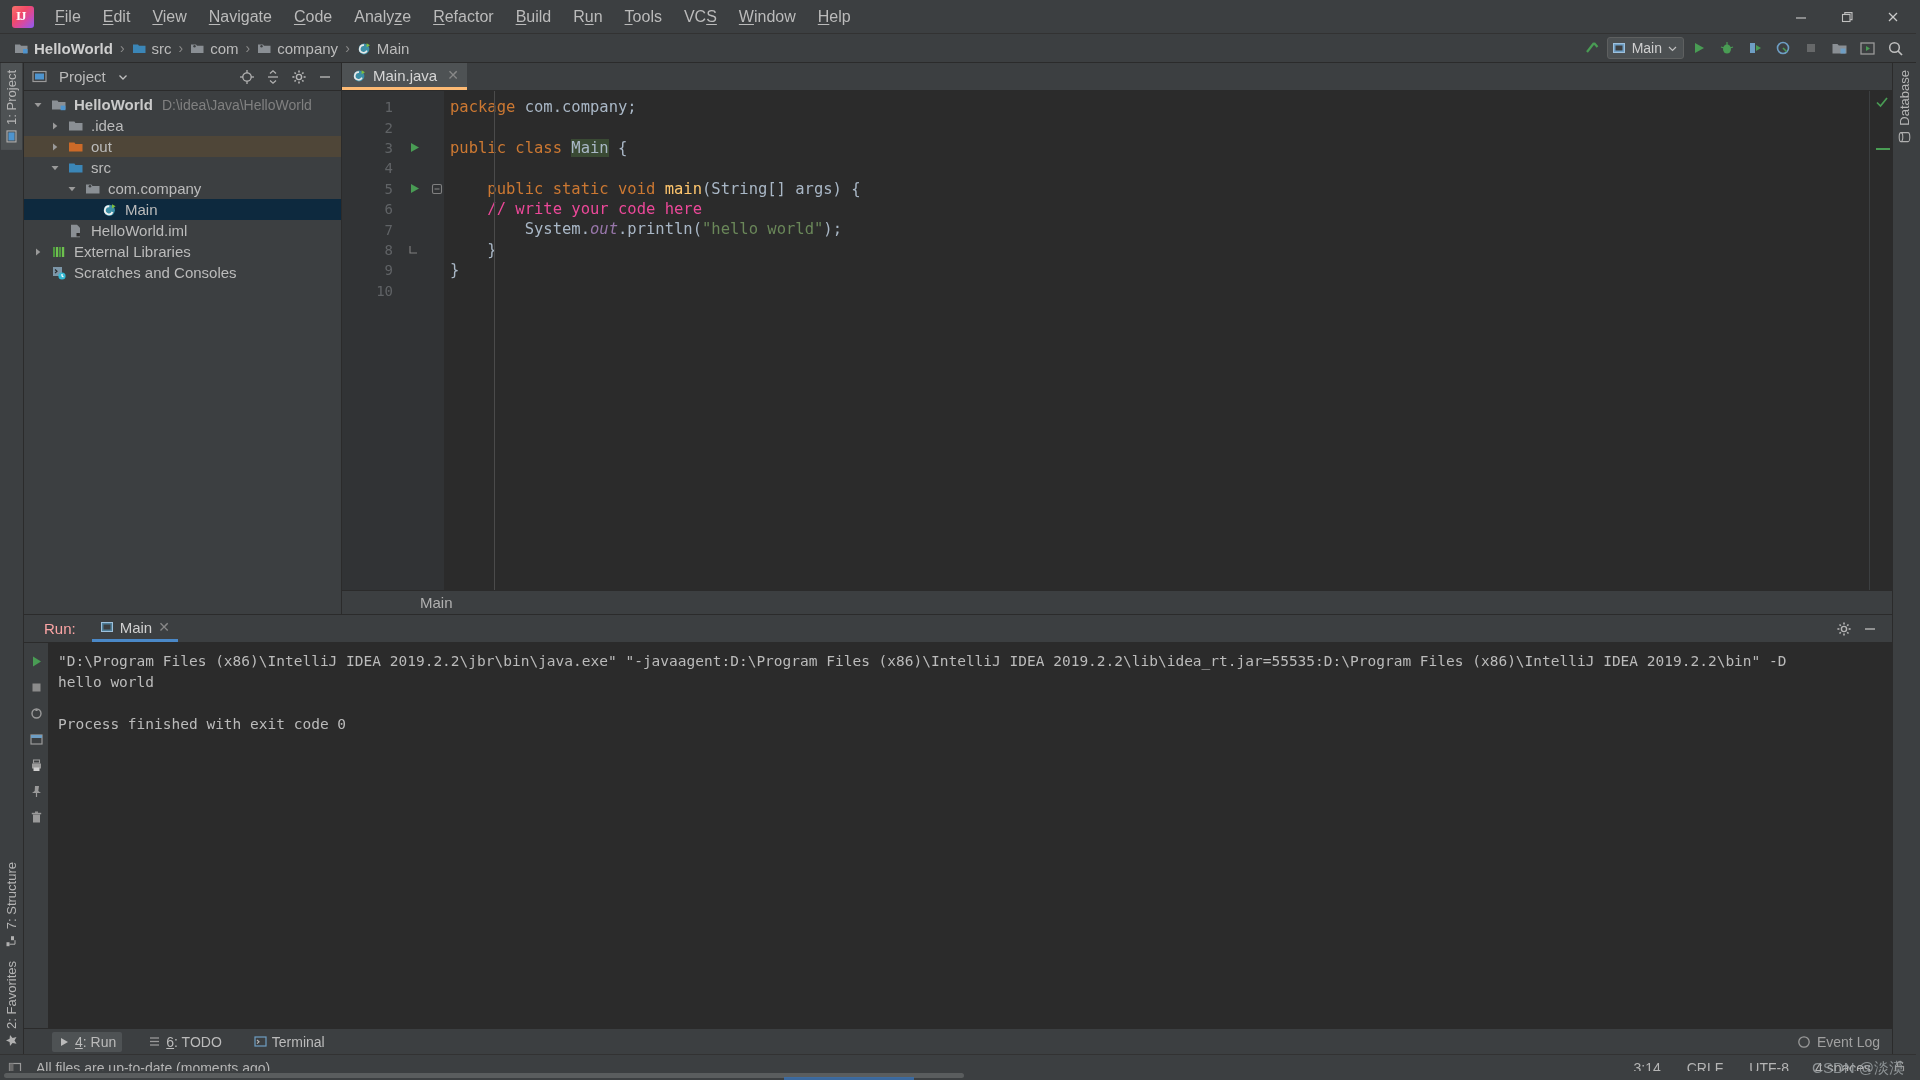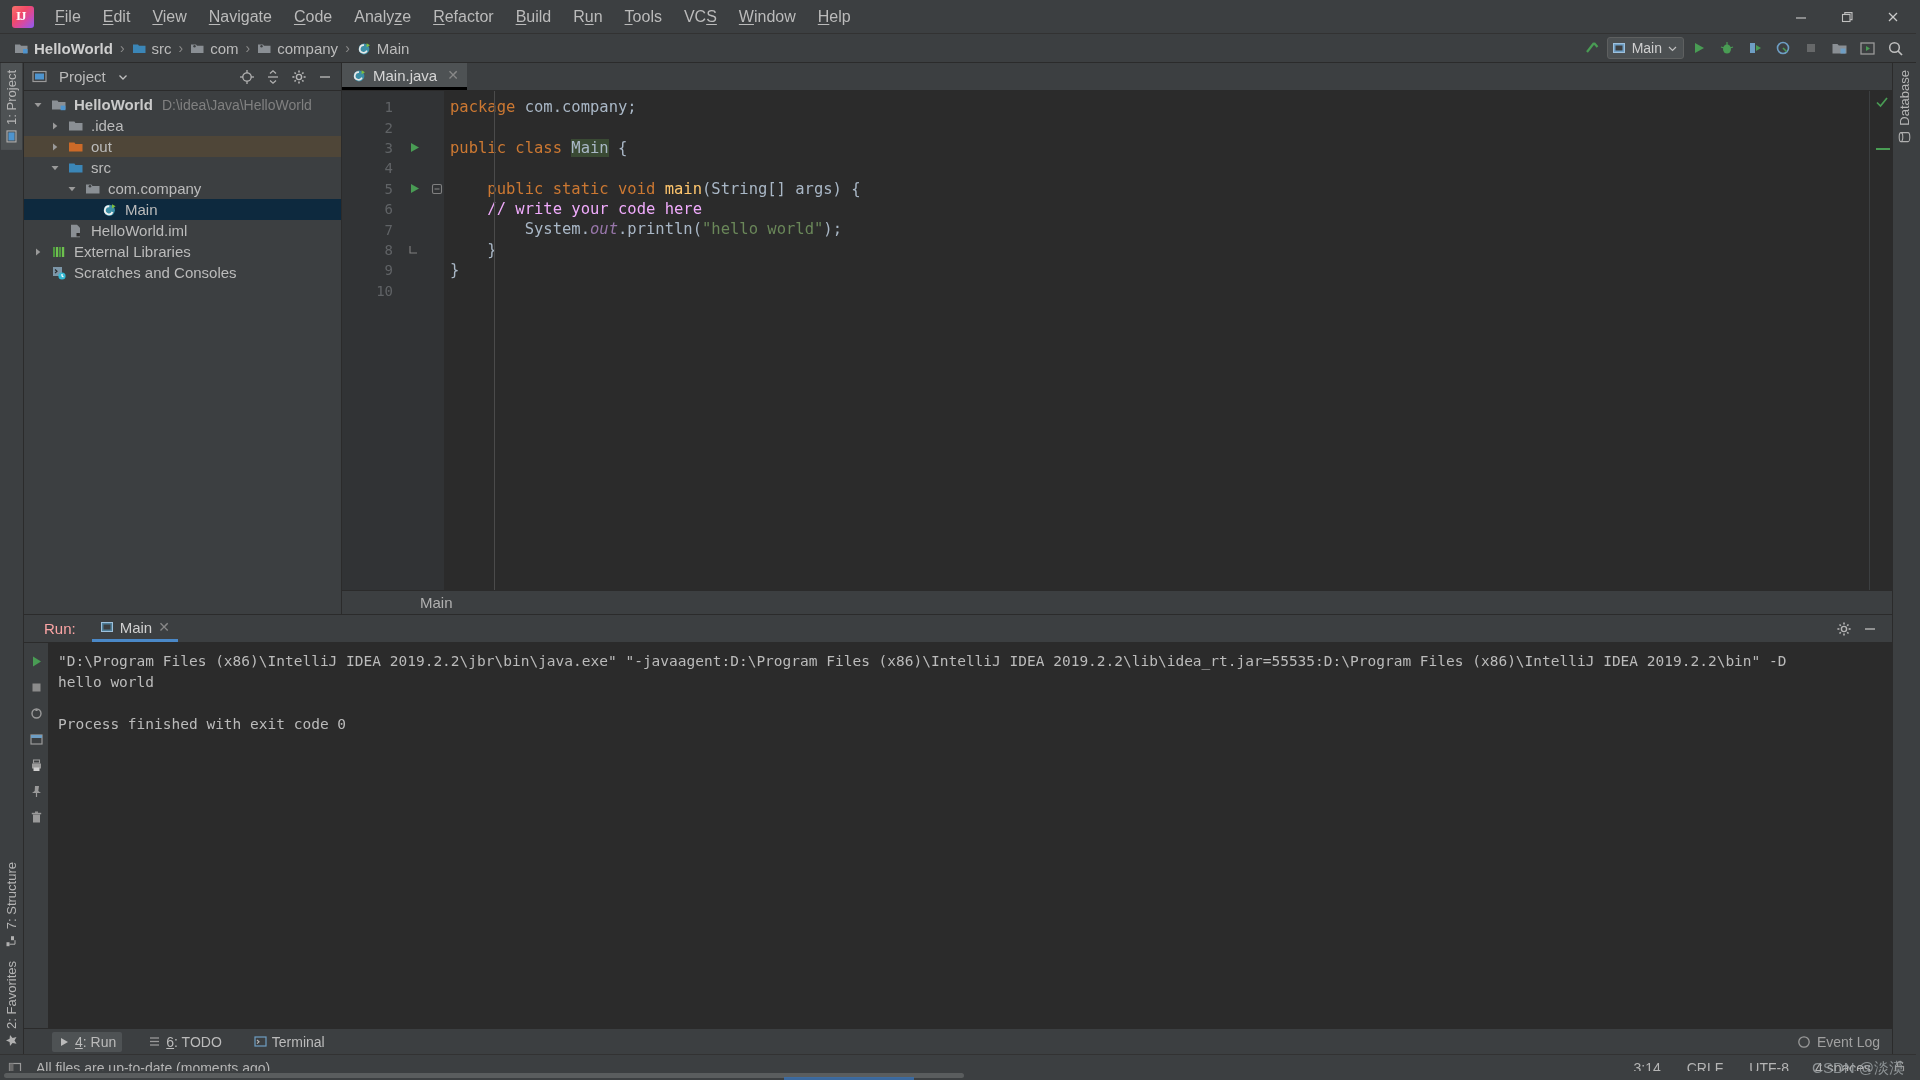--- a/index.html
+++ b/index.html
@@ -92,40 +92,40 @@
   .nm { color:#bbbbbb; }
   .nm.bold { font-weight:bold; color:#cacaca; }
   .path { color:#808080; font-size:14px; margin-left:5px; }
 
   
   .editor-area { flex:1 1 auto; display:flex; flex-direction:column; min-width:0; background:#2b2b2b; }
   .tabbar { height:28px; flex:0 0 28px; background:#3c3f41; display:flex; align-items:flex-end;
      border-bottom:1px solid #2b2b2b; }
   .etab {
     height:27px; display:flex; align-items:center; gap:6px; padding:0 8px 0 10px;
-    background:#4e5254; font-size:15px; color:#d6d6d6; border-bottom:3px solid #000000;
+    background:#4e5254; font-size:15px; color:#d6d6d6; border-bottom:3px solid #fdba74;
   }
   .etab .x { color:#888; font-size:14px; margin-left:4px; }
   .editor-main { flex:1 1 auto; display:flex; min-height:0; position:relative; }
   .gutter {
     width:56px; flex:0 0 56px; background:#313335; position:relative;
     font-family:"DejaVu Sans Mono", monospace; font-size:14px; color:#606366;
     padding-top:6px;
   }
   .gline { height:20.4px; display:flex; align-items:center; justify-content:flex-end; padding-right:5px; }
   .icon-col { width:46px; flex:0 0 46px; background:#313335; position:relative; padding-top:6px;}
   .ic { height:20.4px; display:flex; align-items:center; padding-left:10px; }
   .code-wrap { flex:1 1 auto; position:relative; overflow:hidden; background:#2b2b2b; }
   .code {
     font-family:"DejaVu Sans Mono", monospace; font-size:15.5px; line-height:20.4px;
     padding:6px 0 0 6px; color:#a9b7c6; white-space:pre;
   }
   .kw { color:#cc7832; }
   .cls-hl { background:#3a4a34; }
-  .cmt { color:#f0abfc; }
+  .cmt { color:#ec4899; }
   .str { color:#6a8759; }
   .fld { color:#9876aa; font-style:italic; }
   .fn  { color:#ffc66d; }
   .fold-line { position:absolute; left:50px; top:0; bottom:0; width:1px; background:#4b4b4b; }
   .right-rail { width:22px; flex:0 0 22px; background:#2b2b2b; position:relative;}
   .scroll-split { position:absolute; right:22px; top:0; bottom:0; width:1px; background:#3c3f41;}
   .bcrumb-bar { height:24px; flex:0 0 24px; background:#3c3f41; display:flex; align-items:center;
      padding-left:78px; font-size:15px; color:#b0b0b0; border-top:1px solid #2b2b2b;}
 
   

